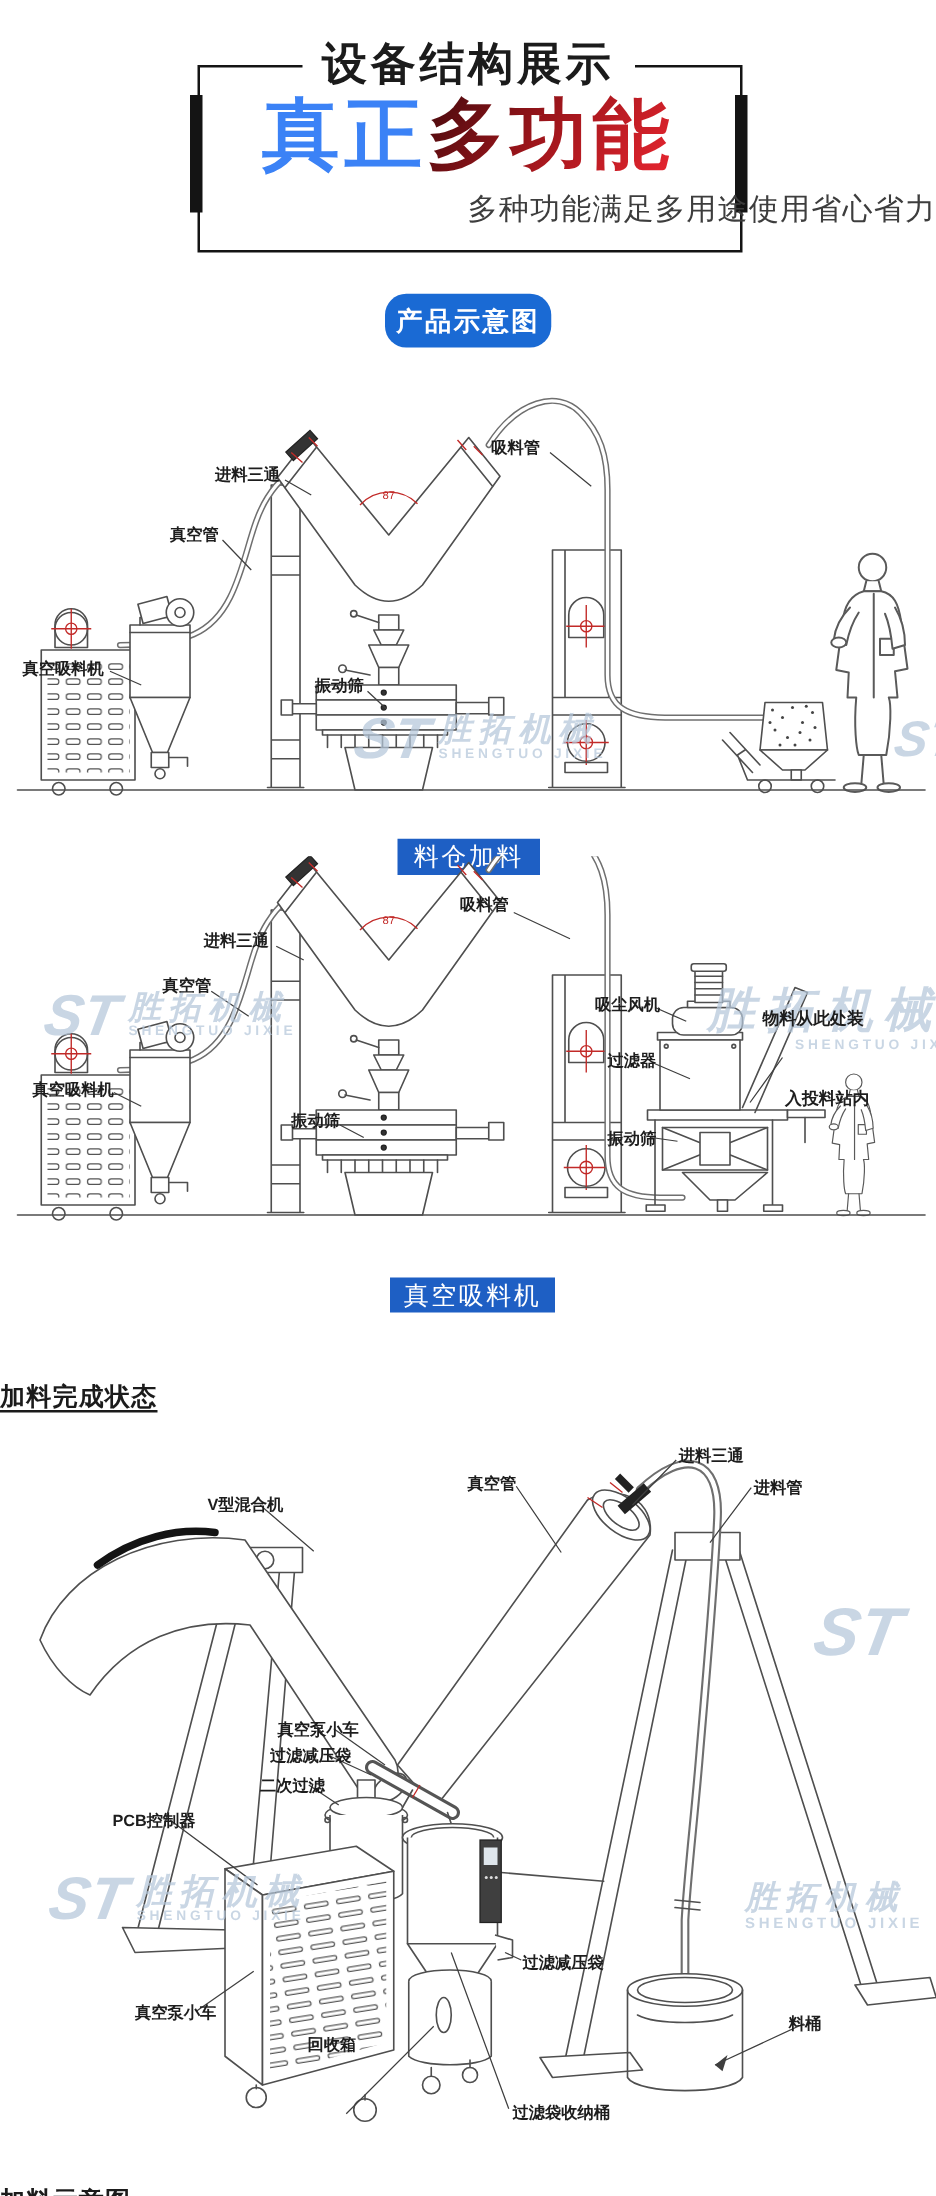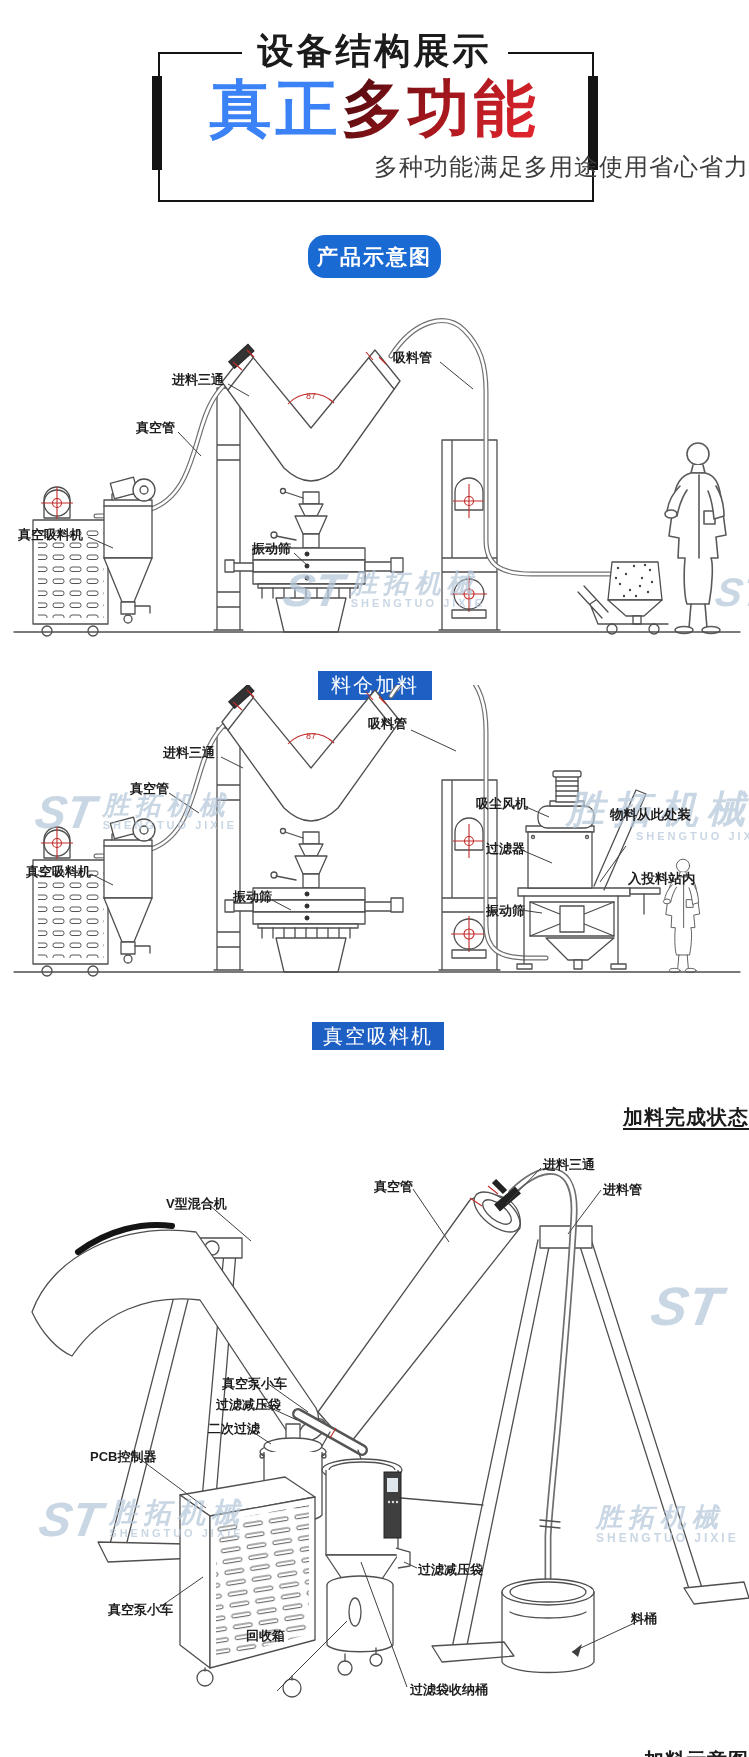--- a/index.html
+++ b/index.html
@@ -20,21 +20,21 @@
   }
   .hdr-sub{position:absolute;left:0;top:151px;width:100%;text-align:right;font-size:24px;font-weight:500;color:#3d3d3d;letter-spacing:1px;}
   
   .badge{position:absolute;left:308px;top:235px;width:133px;height:43px;border-radius:17px;background:#1a6ad4;
          display:flex;align-items:center;justify-content:center;color:#fff;font-size:21px;font-weight:700;letter-spacing:2px;}
   .cap{position:absolute;background:#1e5fc4;color:#fff;display:flex;align-items:center;justify-content:center;
        font-size:20px;font-weight:400;letter-spacing:2px;margin-top:16px;}
   .cap1{left:318px;top:655px;width:114px;height:29px;}
   .cap2{left:312px;top:1006px;width:132px;height:28px;}
   
-  .sec-title{position:absolute;left:0;width:100%;text-align:right;font-size:20px;font-weight:800;letter-spacing:1px;}
+  .sec-title{position:absolute;left:0;width:100%;text-align:left;font-size:20px;font-weight:800;letter-spacing:1px;}
   .sec-title span{text-decoration:underline;text-underline-offset:4px;text-decoration-thickness:2px;}
   .st3{top:1104px;} .st4{top:1710px;margin-top:37px;}
   
   svg{position:absolute;left:0;}
   .ln{stroke:#4f4f4f;stroke-width:1.3;fill:none;stroke-linejoin:round;stroke-linecap:round;}
   .lnw{stroke:#4f4f4f;stroke-width:1.3;fill:#fff;stroke-linejoin:round;}
   .pipe-o{stroke:#6f6f6f;stroke-width:5;fill:none;stroke-linecap:round;}
   .pipe-i{stroke:#fff;stroke-width:2.6;fill:none;stroke-linecap:round;}
   .pipe3-o{stroke:#6f6f6f;stroke-width:7;fill:none;stroke-linecap:round;}
   .pipe3-i{stroke:#fff;stroke-width:3.6;fill:none;stroke-linecap:round;}

